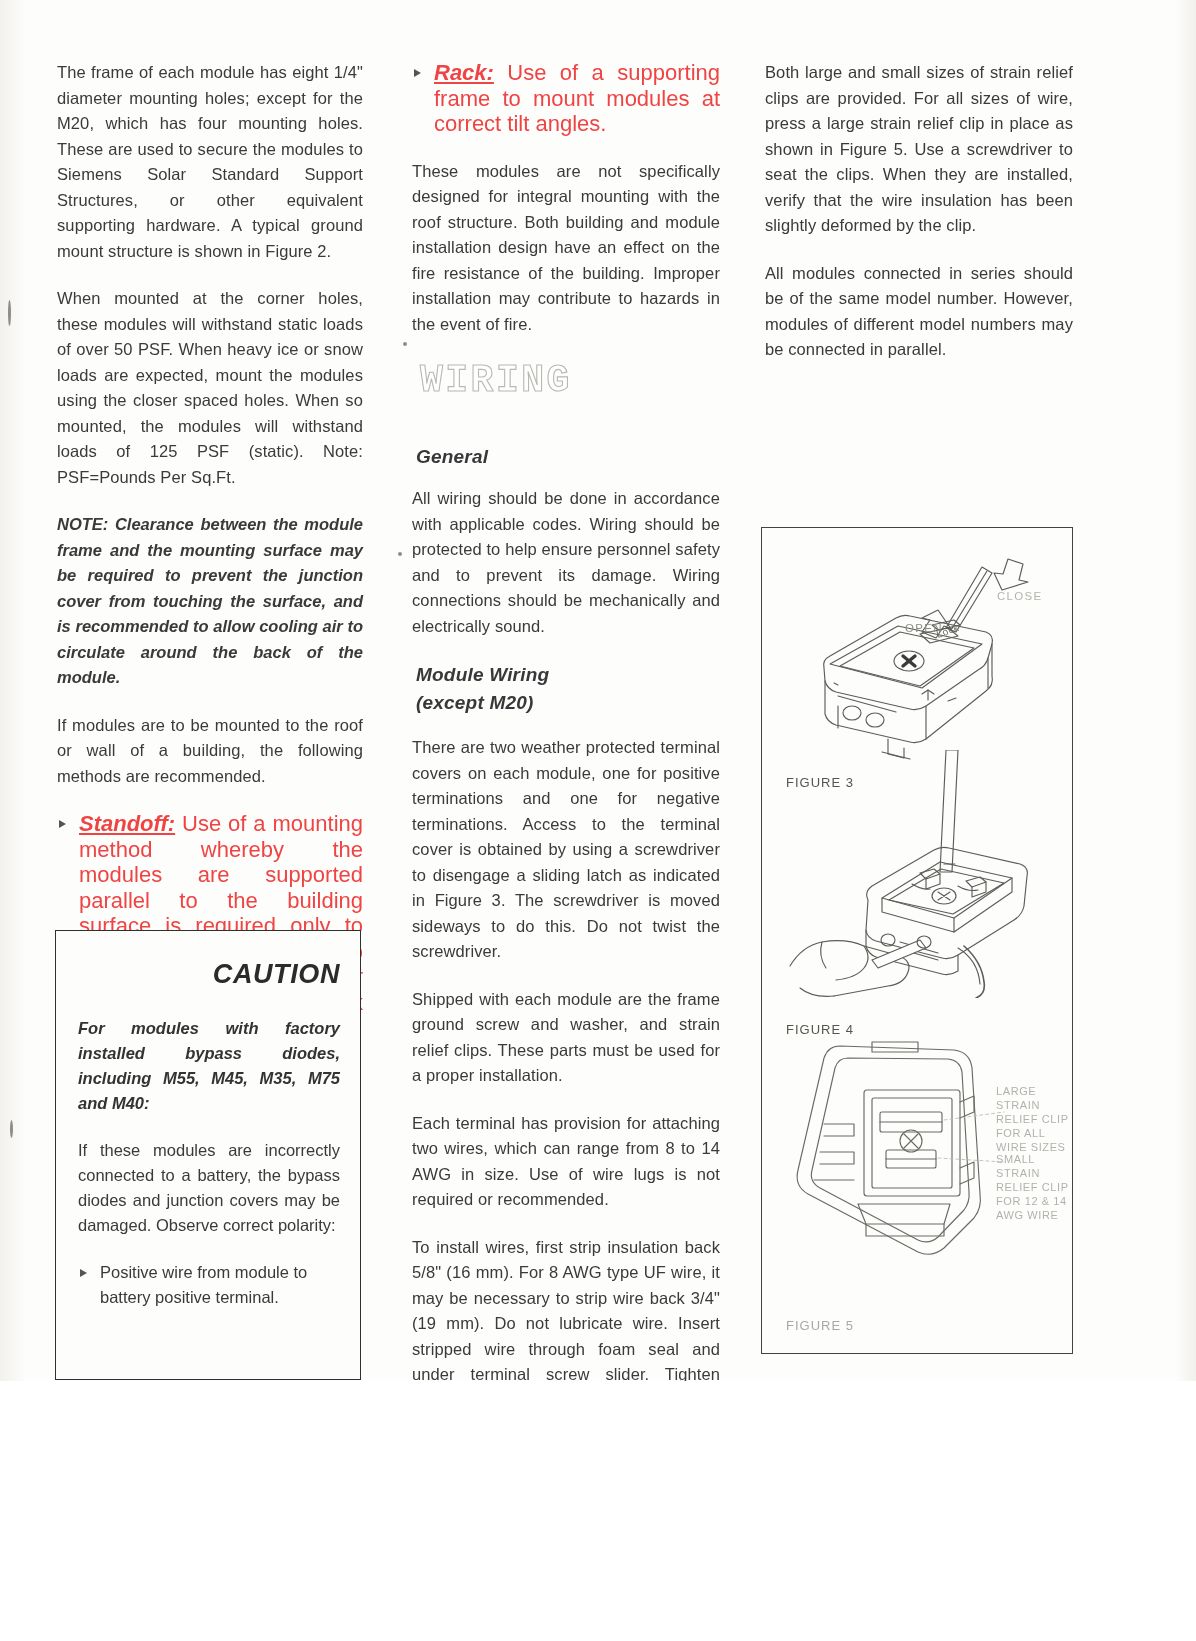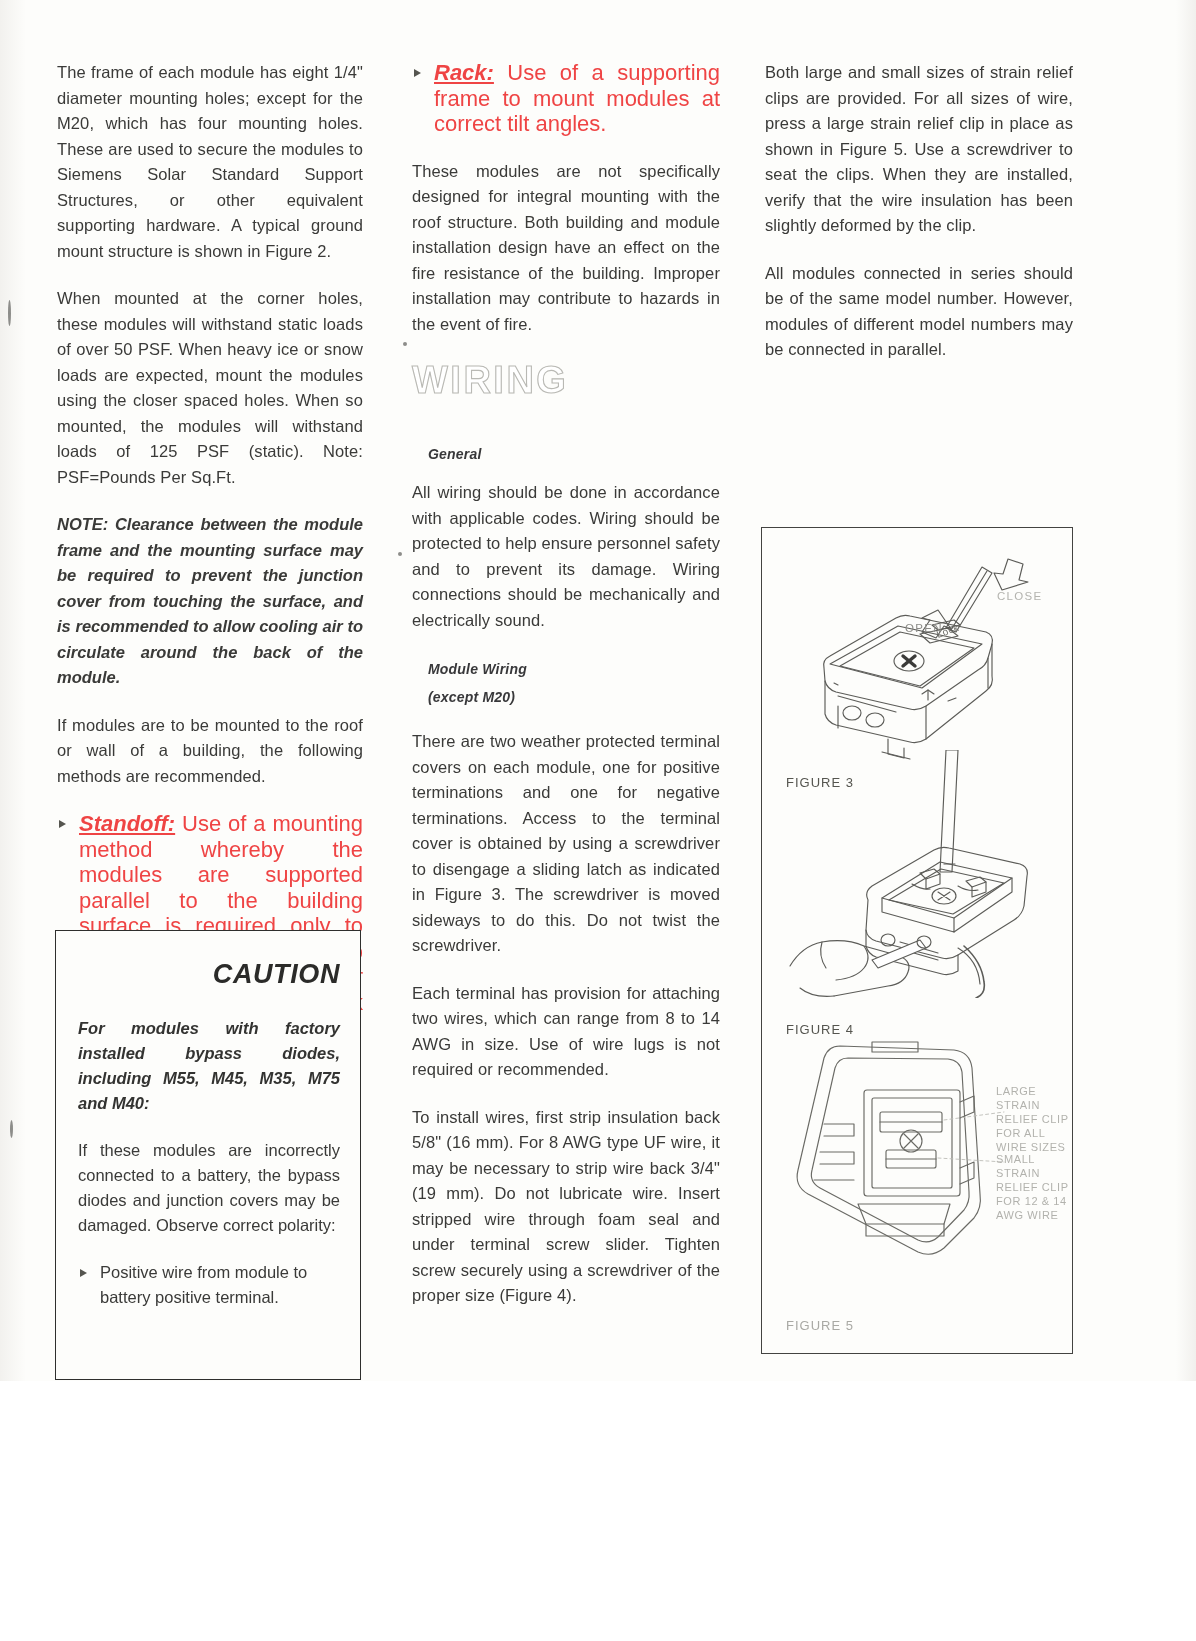--- a/index.html
+++ b/index.html
@@ -114,29 +114,29 @@
   }
 
   
   .h-section {
     font-size: 38px;
     font-weight: 700;
     letter-spacing: 2.5px;
     color: #ffffff;
     -webkit-text-stroke: 1.1px #b9b9b4;
     text-shadow: 0 0 0 #cfcfc9;
-    margin: 6px 0 44px 0;
-    font-family: Liberation Sans, sans-serif;
+    margin: 6px 0 44px 8px;
+    font-family: Liberation Mono, monospace;
   }
   .h-sub {
-    font-size: 14px;
+    font-size: 19px;
     font-weight: 700;
     font-style: italic;
     color: #38383a;
-    margin: 0 0 18px 16px;
+    margin: 0 0 18px 4px;
     letter-spacing: 0.2px;
   }
   .h-sub.two-line { line-height: 28px; }
 
   
   .caution-box {
     position: absolute;
     left: 55px;
     top: 930px;
     width: 306px;
@@ -294,20 +294,21 @@
 
       <p class="body">All wiring should be done in accordance with applicable codes.  Wiring should be protected to help ensure personnel safety and to prevent its damage.  Wiring connections should be mechanically and electrically sound.</p>
 
       <div class="h-sub two-line">
         <div>Module Wiring</div>
         <div>(except M20)</div>
       </div>
 
       <p class="body">There are two weather protected terminal covers on each module, one for positive terminations and one for negative terminations. Access to the terminal cover is obtained by using a screwdriver to disengage a sliding latch as indicated in Figure 3.  The screwdriver is moved sideways to do this.  Do not twist the screwdriver.</p>
 
+      <p class="body">Shipped with each module are the frame ground screw and washer, and strain relief clips.  These parts must be used for a proper installation.</p>
 
       <p class="body">Each terminal has provision for attaching two wires, which can range from 8 to 14 AWG in size.  Use of wire lugs is not required or recommended.</p>
 
       <p class="body last">To install wires, first strip insulation back 5/8" (16 mm).  For 8 AWG type UF wire, it may be necessary to strip wire back 3/4" (19 mm). Do not lubricate wire.    Insert stripped wire through foam seal and under terminal screw slider. Tighten screw securely using a screwdriver of the proper size (Figure 4).</p>
     </div>
 
     <div class="col col-right">
 
       <p class="body">Both large and small sizes of strain relief clips are provided.  For all sizes of wire, press a large strain relief clip in place as shown in Figure 5.   Use a screwdriver to seat the clips.   When they are installed, verify that the wire insulation has been slightly deformed by the clip.</p>
 

